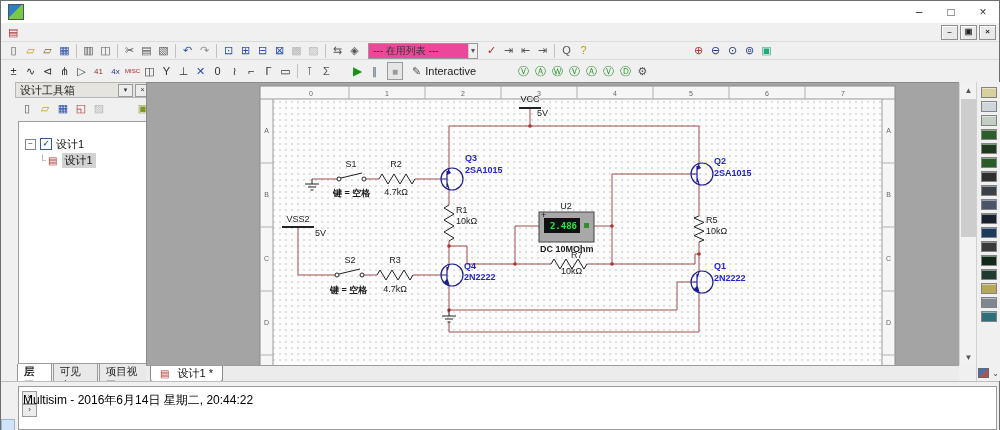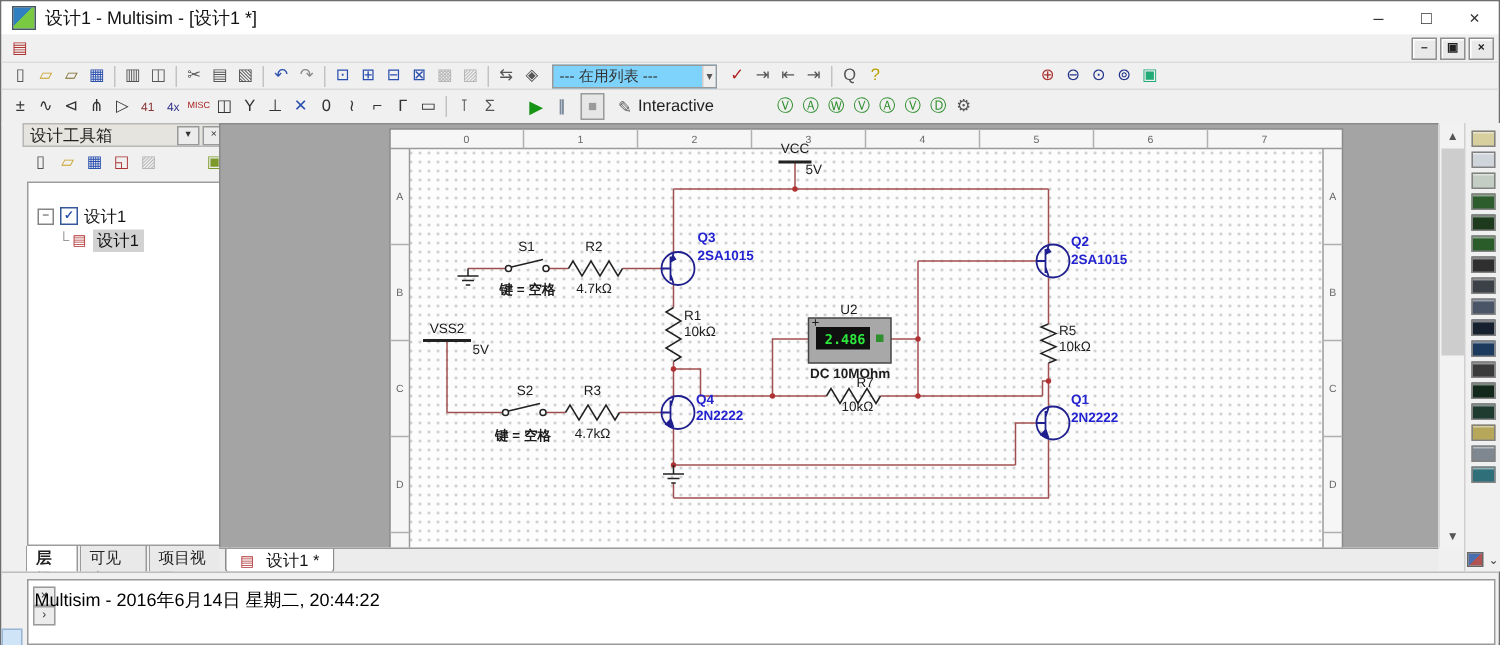--- a/index.html
+++ b/index.html
@@ -16,21 +16,21 @@
   .menubar .menu-item{padding:0 9px 0 8px;height:100%;display:flex;align-items:center}
   .mdi{margin-left:auto;display:flex;padding-right:3px}
   .mdib{width:15px;height:13px;border:1px solid #8f8f8f;background:#e9e9e9;box-shadow:inset 1px 1px 0 #fff;font-size:8px;line-height:11px;text-align:center;color:#222;margin-left:2px;font-weight:bold}
   
   .toolbar{display:flex;align-items:center;background:#f0f0f0;padding:0 4px;box-sizing:border-box}
   .tb1{height:18px;border-bottom:1px solid #dadada}
   .tb2{height:23px;border-bottom:1px solid #c9c9c9}
   .tbi{min-width:15px;height:15px;padding:0 1px;font-size:11px;line-height:15px;text-align:center;color:#444}
   .tbi.dis{color:#b5b5b5!important}
   .sep{width:1px;height:14px;background:#c3c3c3;margin:0 3px;flex:none}
-  .combo{width:104px;height:14px;border:1px solid #999;background:#7dd3fc;font-size:10px;color:#333;display:flex;align-items:center;margin:0 5px;padding-left:4px}
+  .combo{width:104px;height:14px;border:1px solid #999;background:#ec4899;font-size:10px;color:#333;display:flex;align-items:center;margin:0 5px;padding-left:4px}
   .combo .caret{margin-left:auto;font-size:8px;color:#555;border-left:1px solid #ccc;padding:0 2px;background:#eee;height:100%;display:flex;align-items:center}
   .zoomgrp{margin-left:98px;display:flex;align-items:center}
   .simgrp{margin-left:14px;display:flex;align-items:center}
   .run{color:#169416;font-size:12px}
   .pause{color:#7b8b9b;font-size:10px;font-weight:bold}
   .stopbox{border:1px solid #9a9a9a;background:#e6e6e6;height:16px;display:flex;align-items:center;padding:0 4px;margin:0 4px}
   .stop{color:#9a9a9a;font-size:10px}
   .interactive{display:flex;align-items:center;font-size:11px;color:#222;border:1px solid transparent;padding:0 4px}
   .interactive .pen{color:#555;margin-right:4px}
   .probes{margin-left:34px;display:flex;align-items:center}
@@ -92,21 +92,20 @@
   .blk2{stroke:#222;stroke-width:2;fill:none}
   .cmp{stroke:#1f1f8f;stroke-width:1.2;fill:none}
 </style>
 </head>
 <body>
 
 <div class="win">
 
   <div class="titlebar">
     <span class="appicon"></span>
-    <span>设计1 - Multisim - [设计1 *]</span>
     <div class="tb-caps">
       <span class="tbtn">–</span>
       <span class="tbtn">□</span>
       <span class="tbtn">×</span>
     </div>
   </div>
 
   <div class="menubar">
     <span class="docicon">▤</span>
     <span class="mdi">

